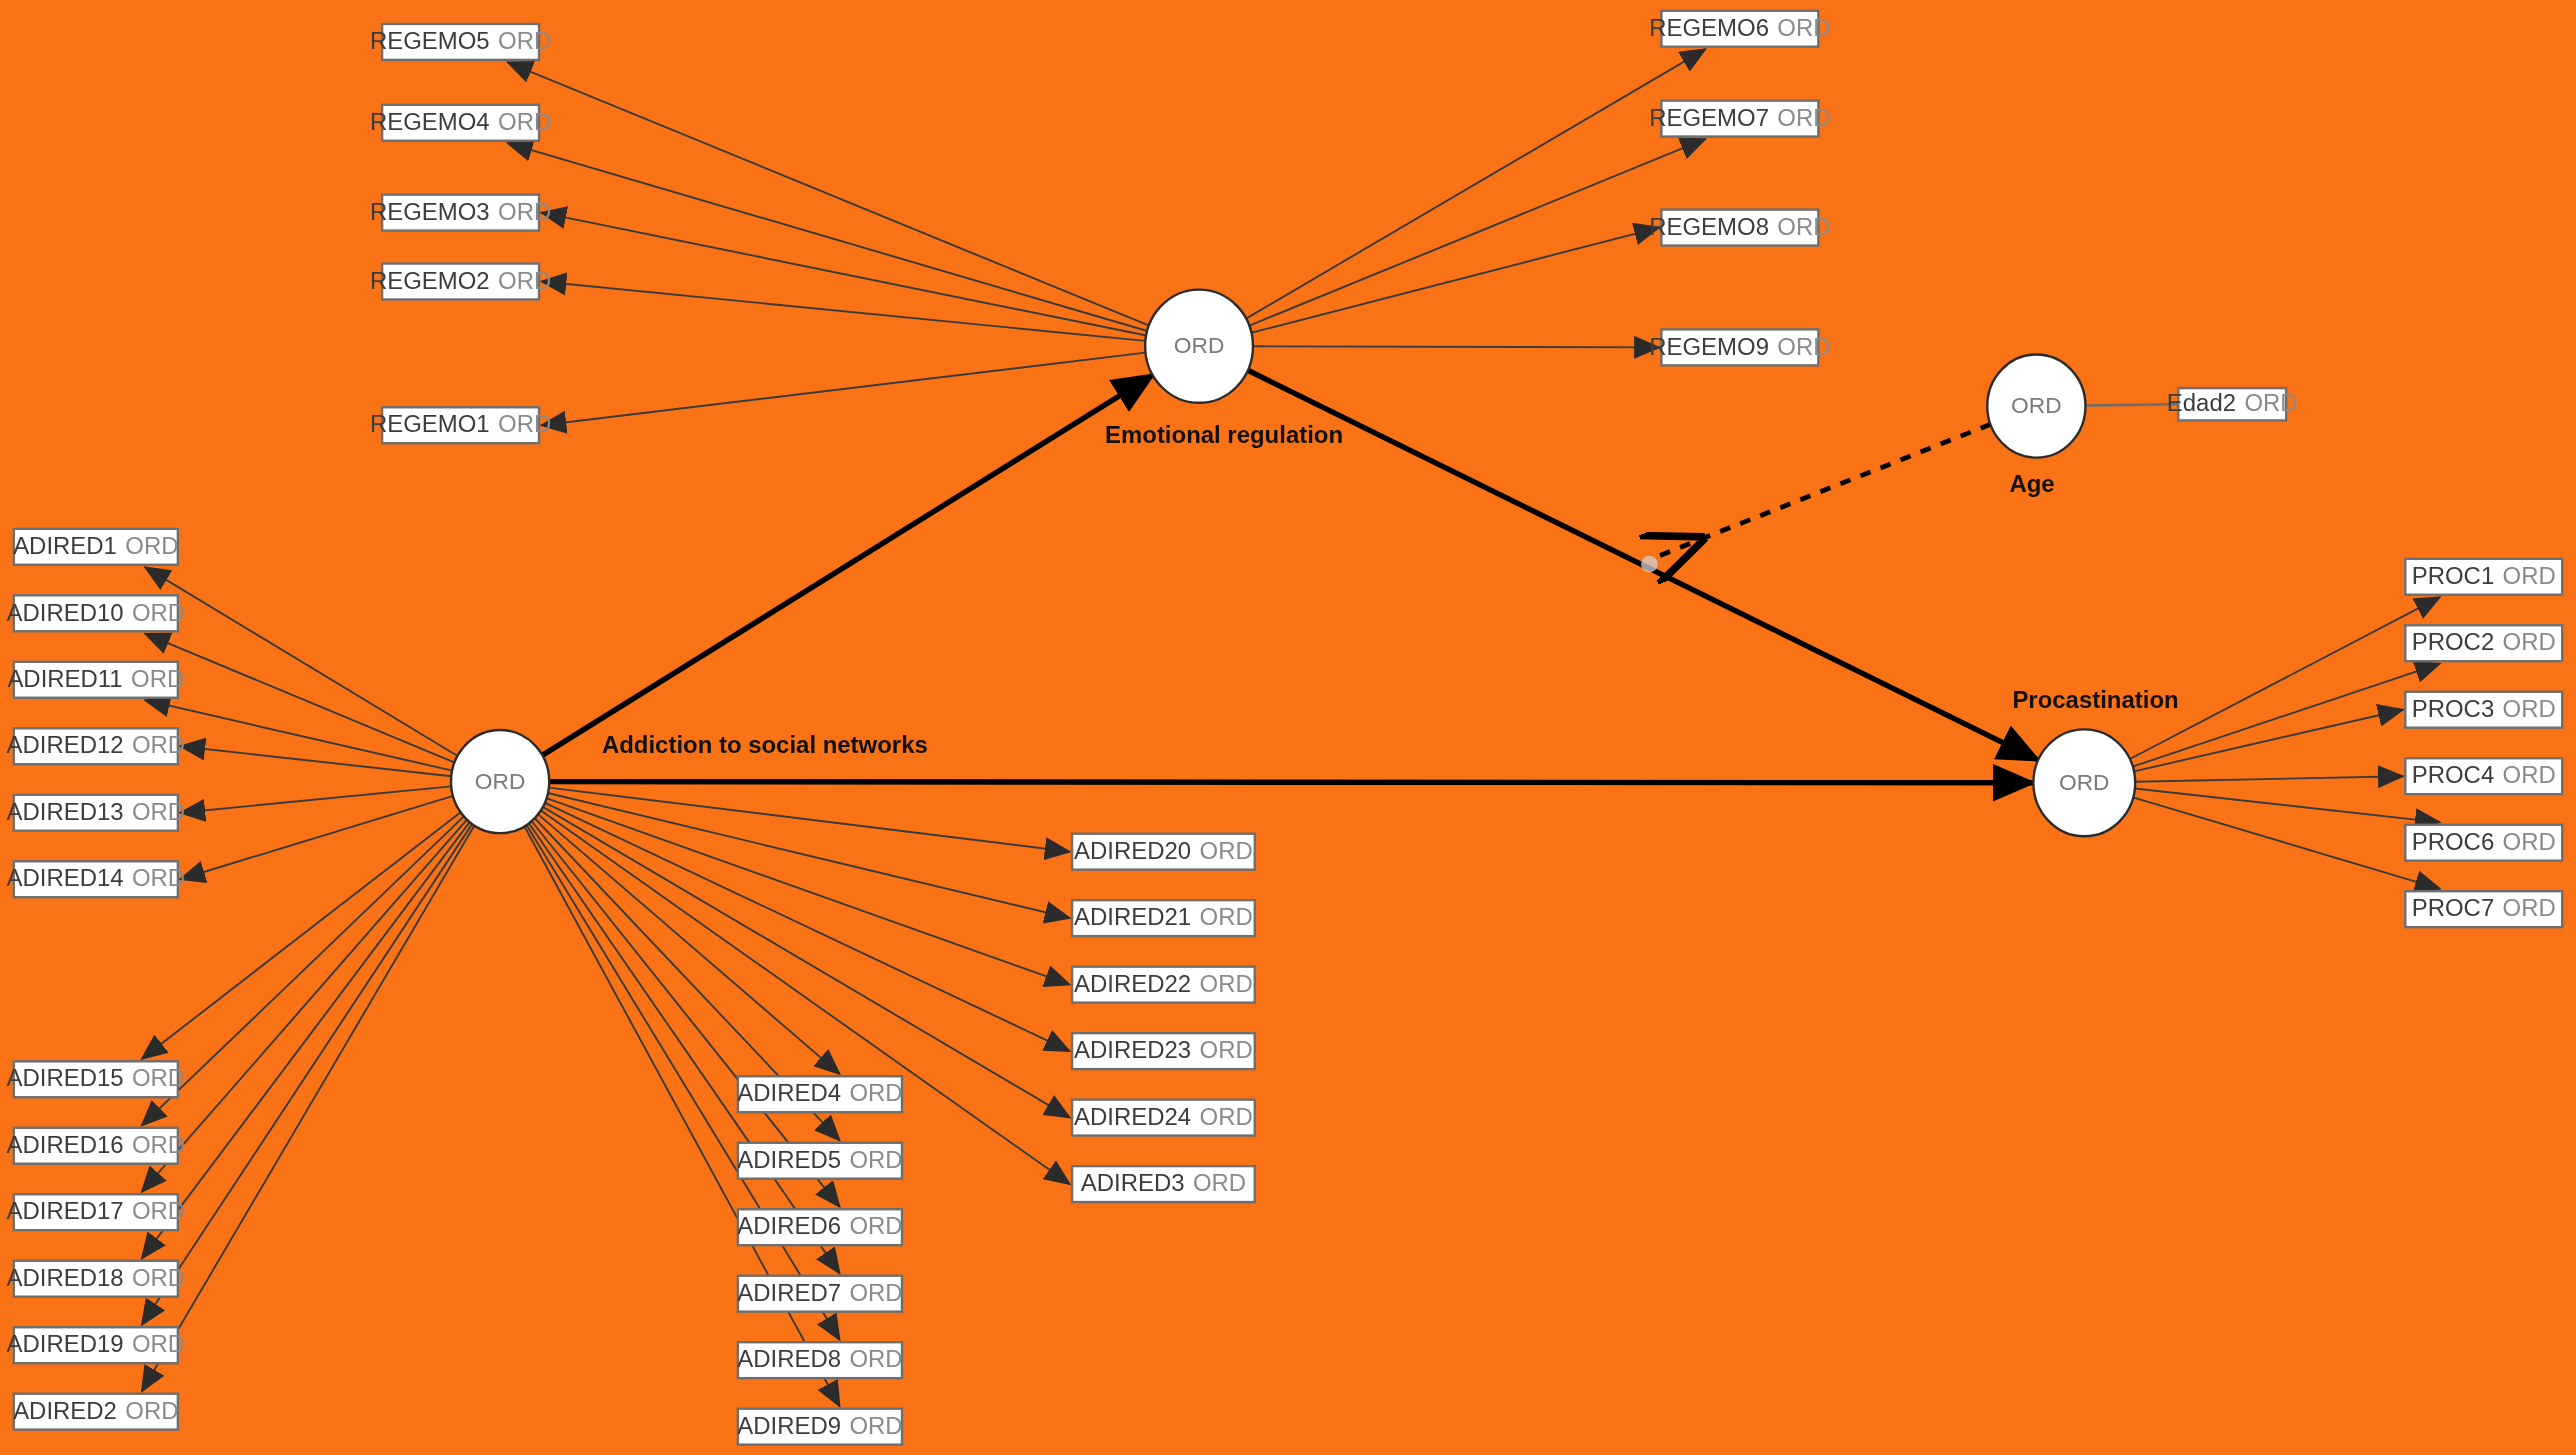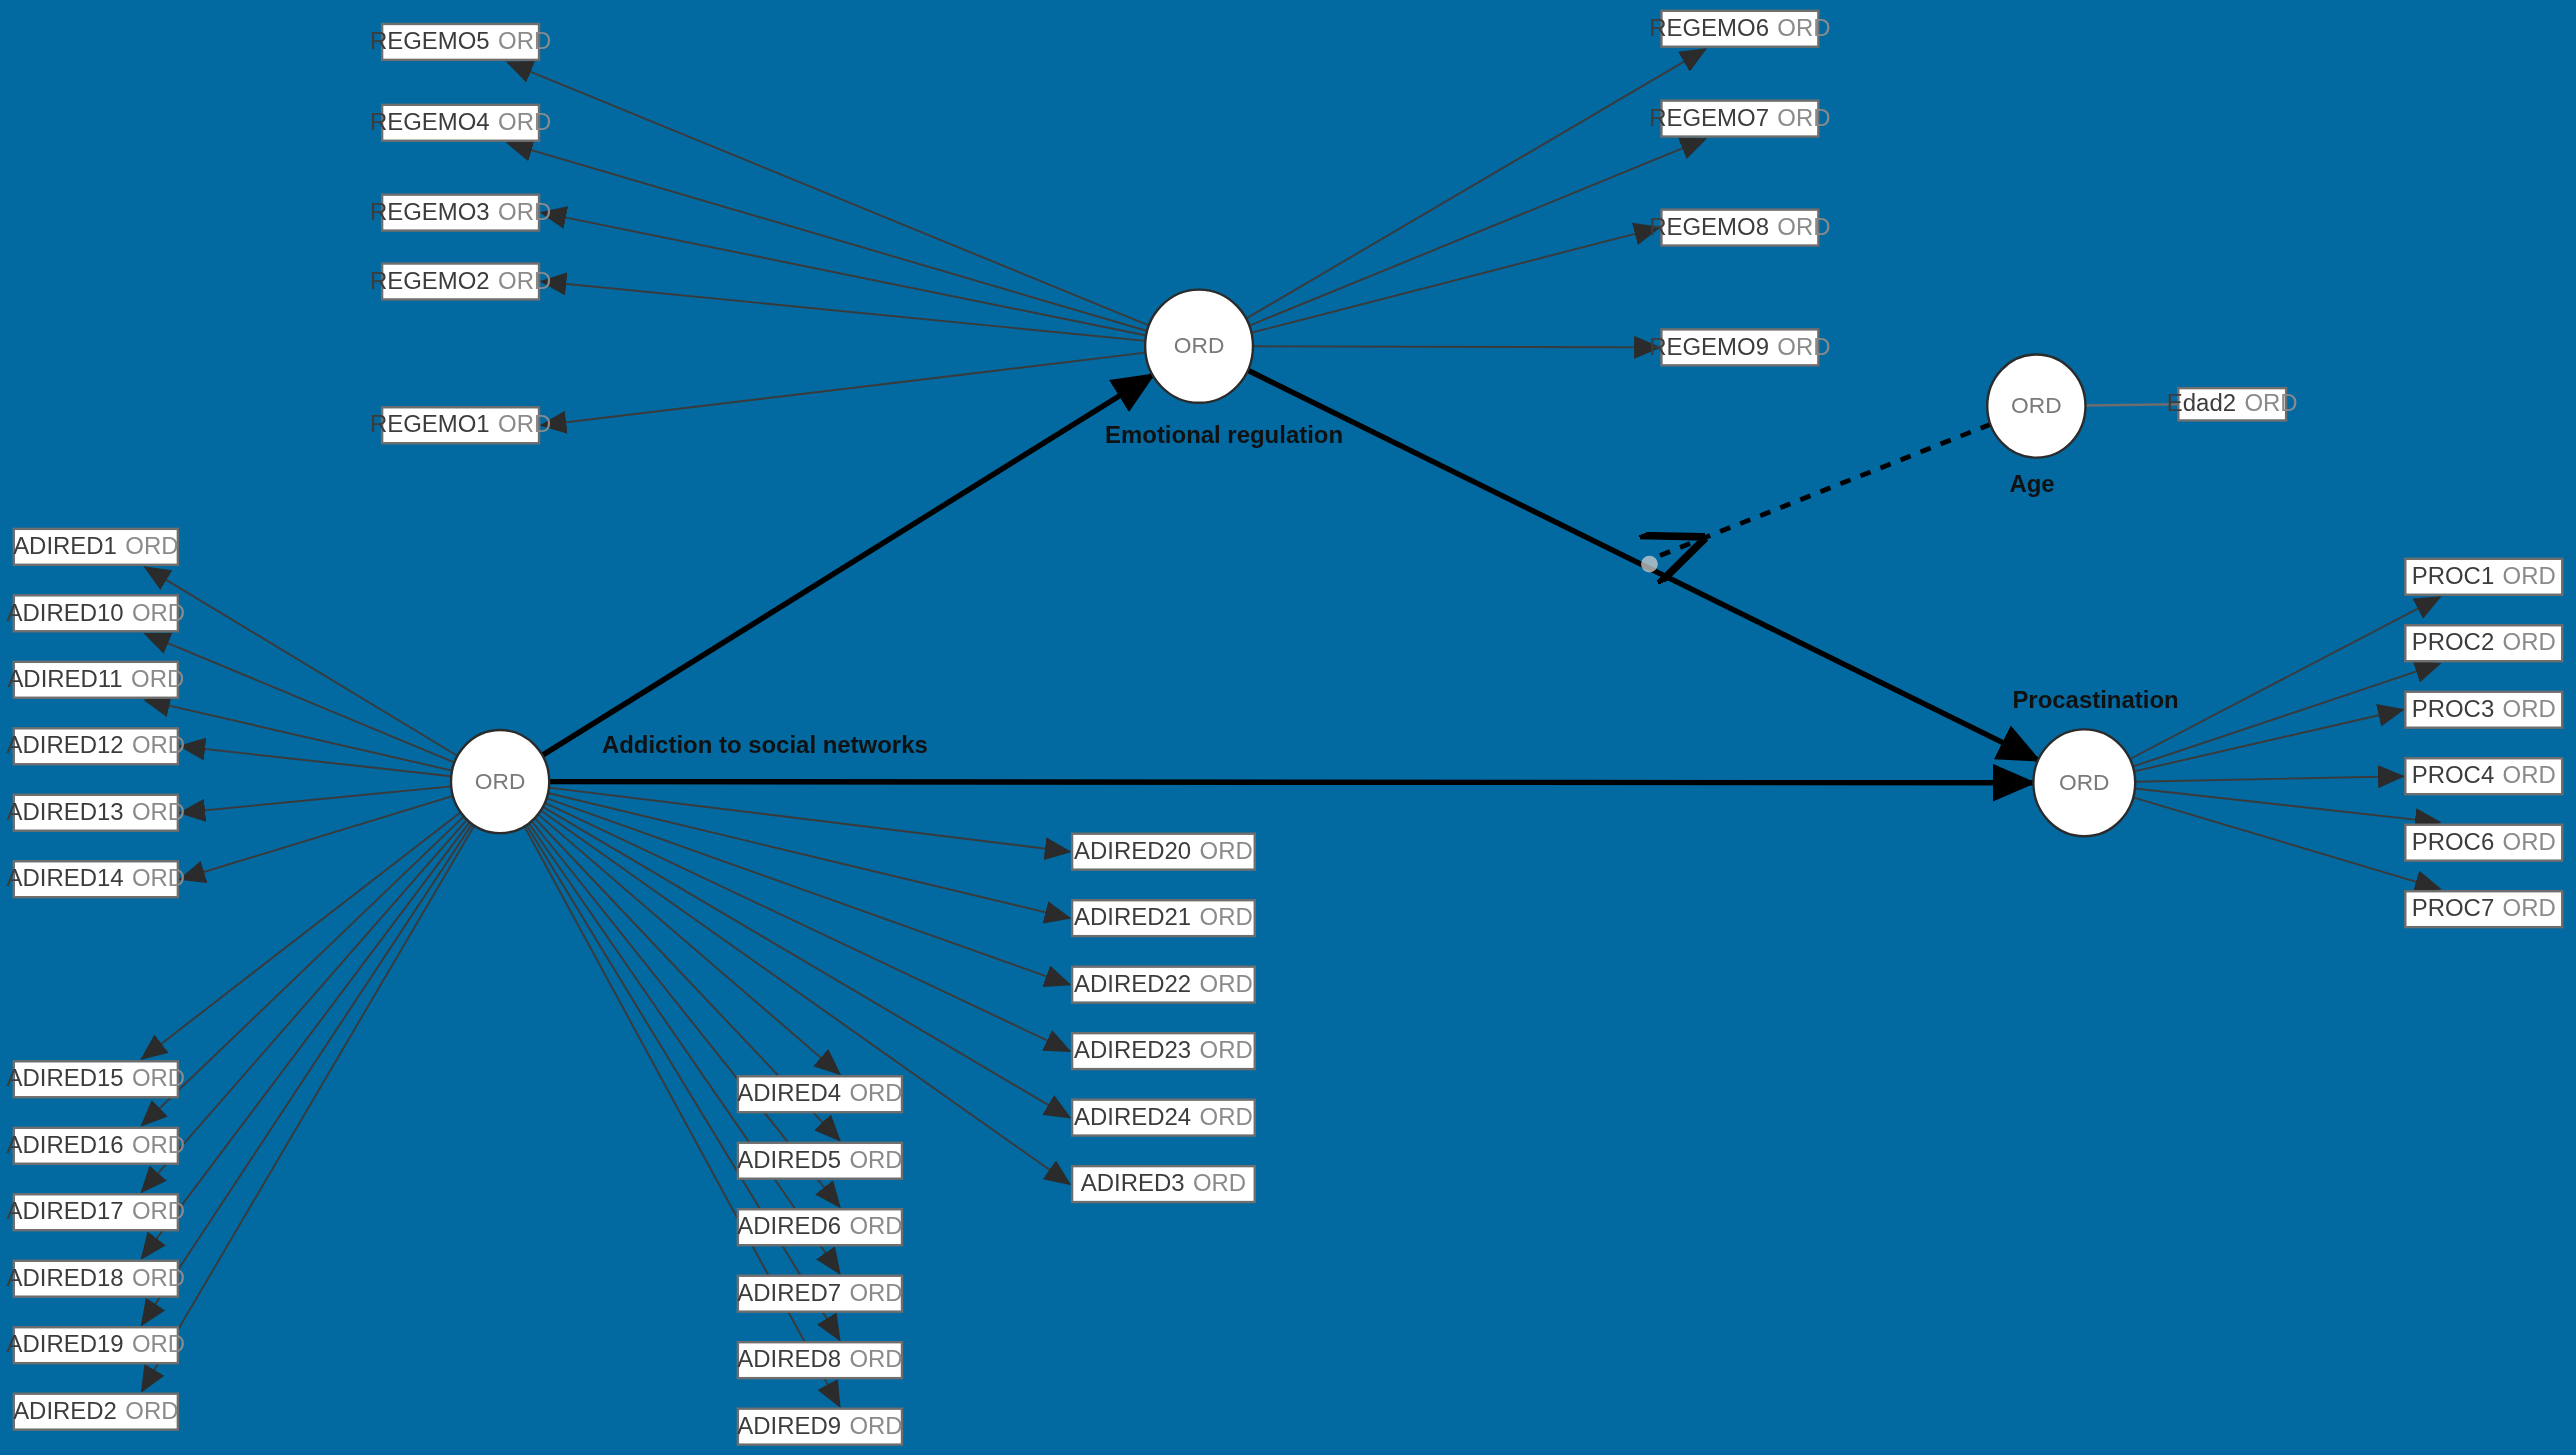--- a/index.html
+++ b/index.html
@@ -1,18 +1,18 @@
 <!DOCTYPE html>
 <html style="font-size:9.6px"><head>
 <meta charset="utf-8">
 <title>SEM Path Diagram</title>
 <style>
   html,body{margin:0;padding:0;background:#ffffff;}
   body{font-family:"Liberation Sans", sans-serif;}
-  #stage{position:relative;width:2576px;height:1456px;background:#0369a1;overflow:hidden;}
+  #stage{position:relative;width:2576px;height:1456px;background:#f97316;overflow:hidden;}
   svg.diagram{position:absolute;left:0;top:0;width:2576px;height:1456px;display:block;}
   .ind-rect{fill:#ffffff;stroke:#6e6e6e;stroke-width:4;}
   .ind-label{font-family:"Liberation Sans", sans-serif;font-size:40px;fill:#3c3c3c;text-anchor:middle;dominant-baseline:middle;}
   .ind-ord{font-family:"Liberation Sans", sans-serif;font-size:40px;fill:#8a8a8a;}
   .lv-circle{fill:#ffffff;stroke:#2b2b2b;stroke-width:4;}
   .lv-ord{font-family:"Liberation Sans", sans-serif;font-size:38px;fill:#7a7a7a;text-anchor:middle;dominant-baseline:middle;}
   .lv-name{font-family:"Liberation Sans", sans-serif;font-size:40px;font-weight:bold;fill:#111111;}
   .load-line{stroke:#3a3a3a;stroke-width:3.2;fill:none;}
   .plain-line{stroke:#6e6e6e;stroke-width:4;fill:none;}
   .struct-line{stroke:#000000;stroke-width:9;fill:none;}

